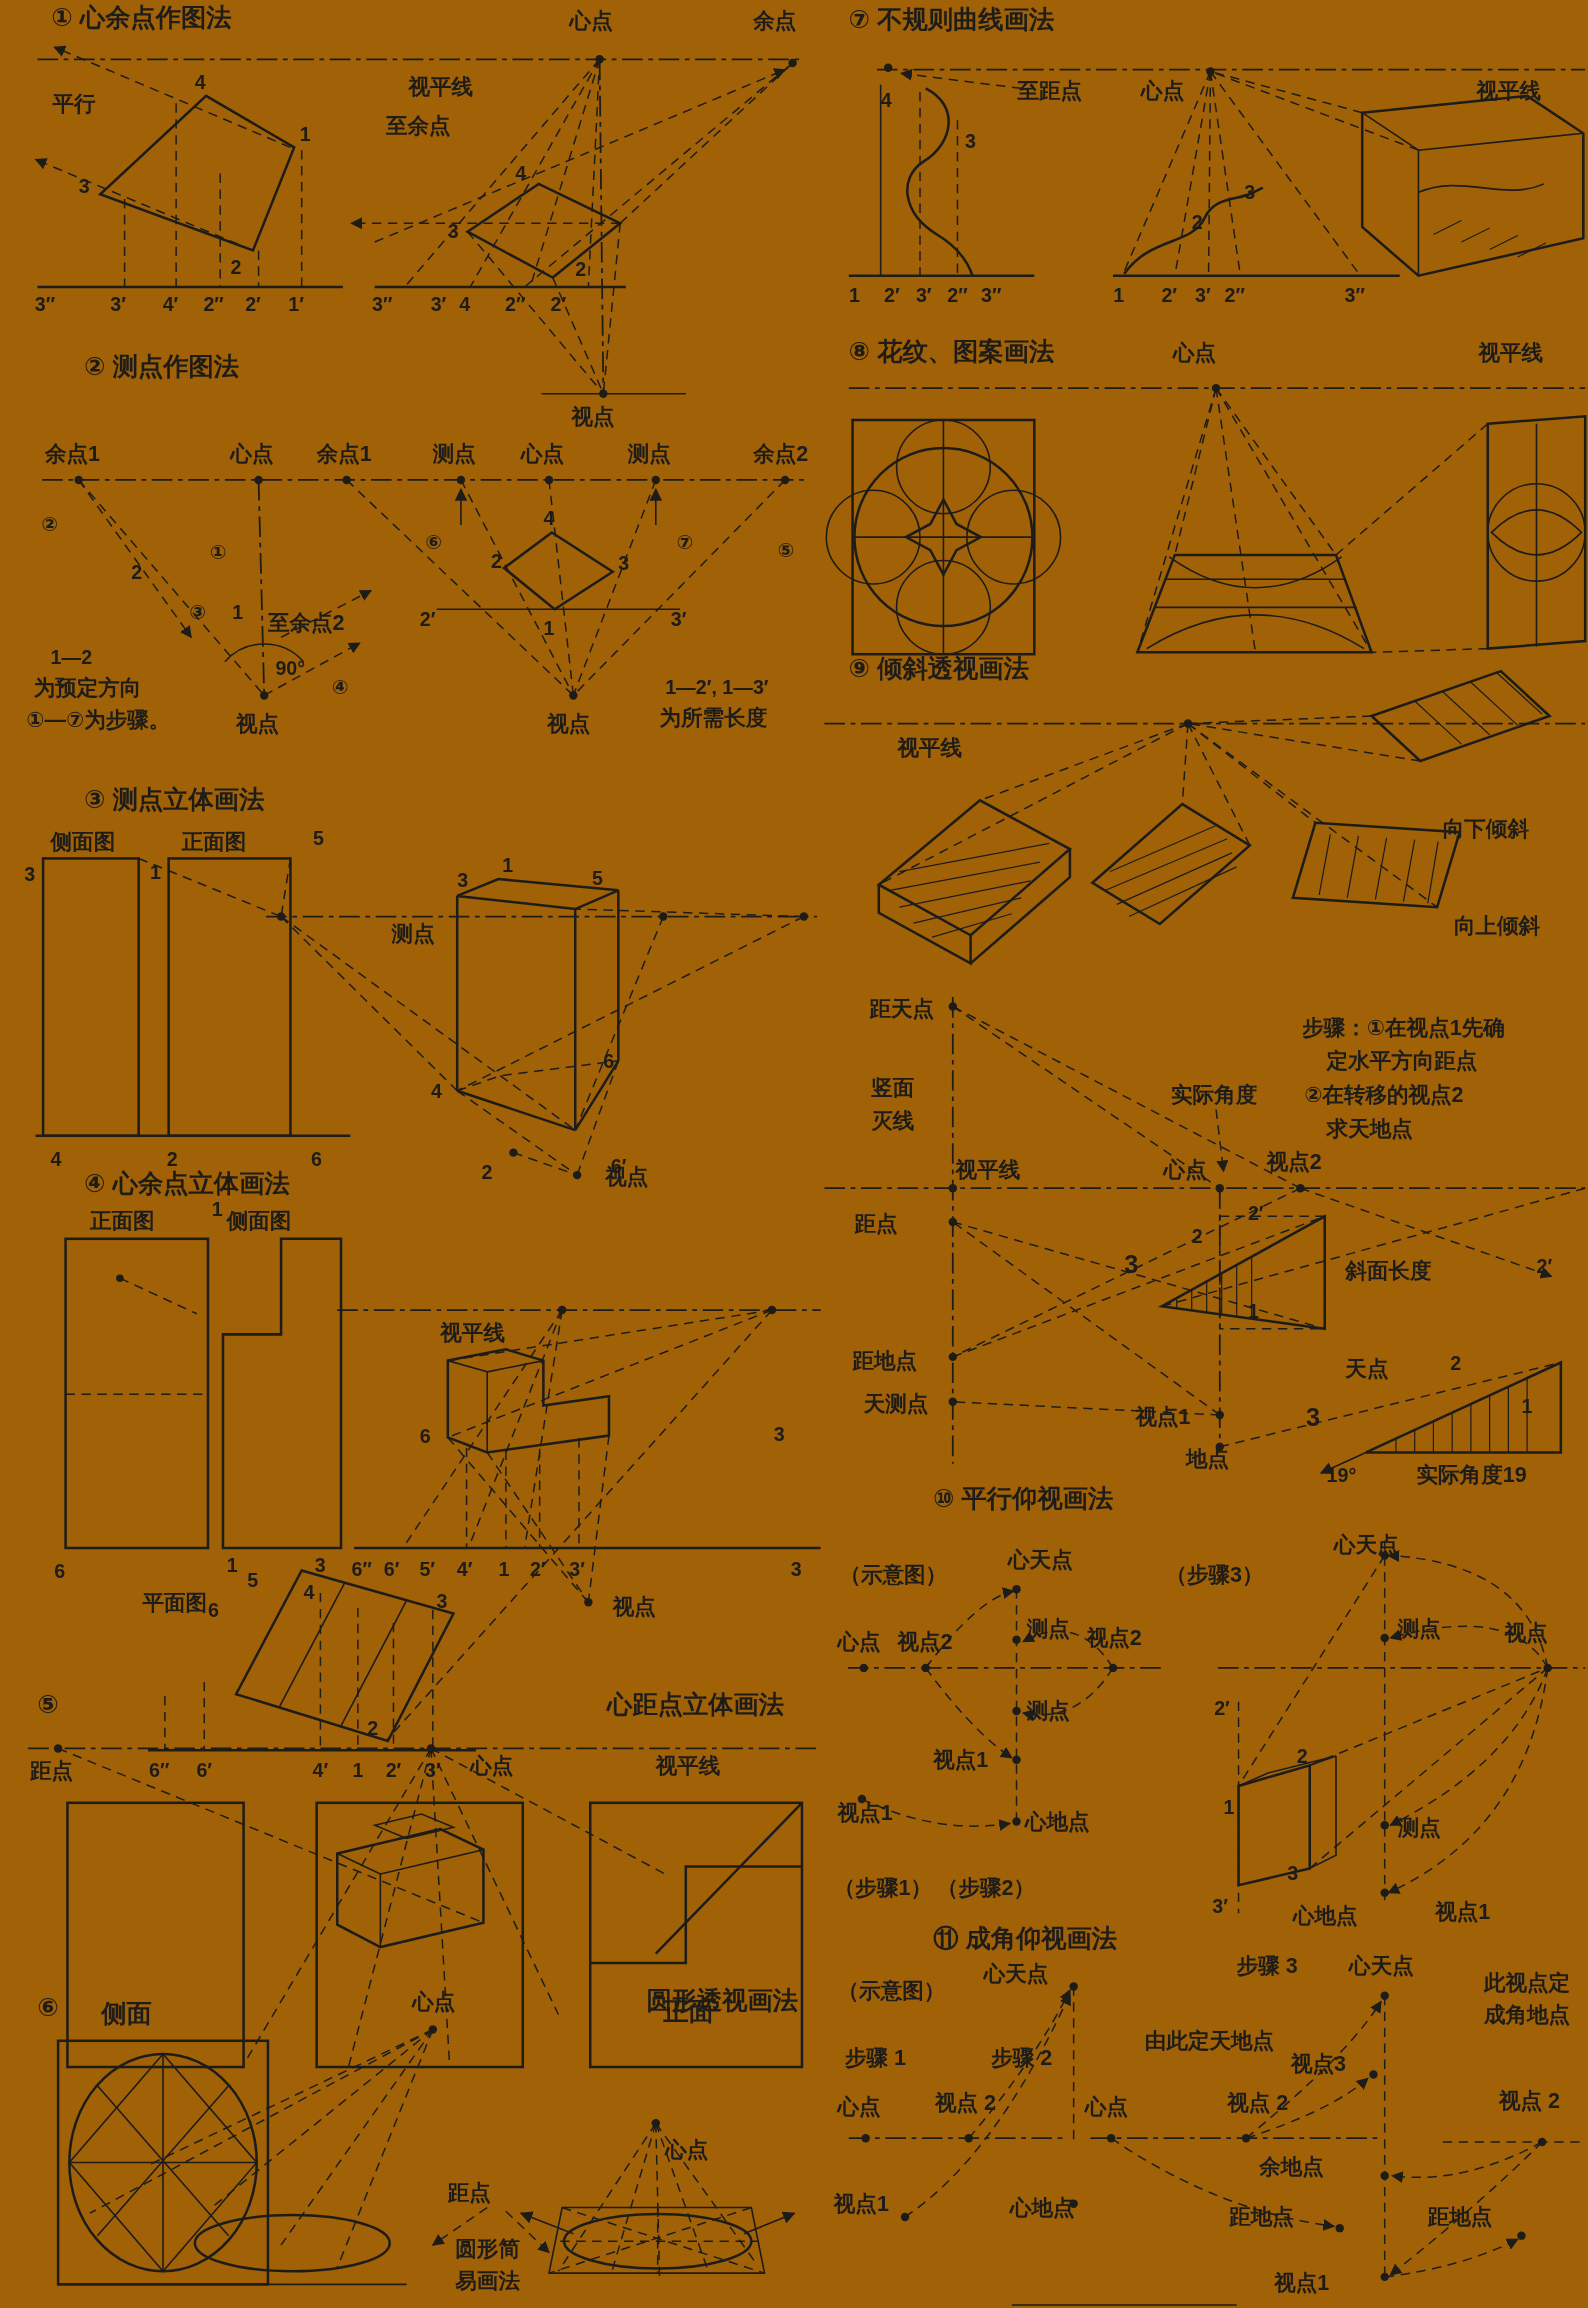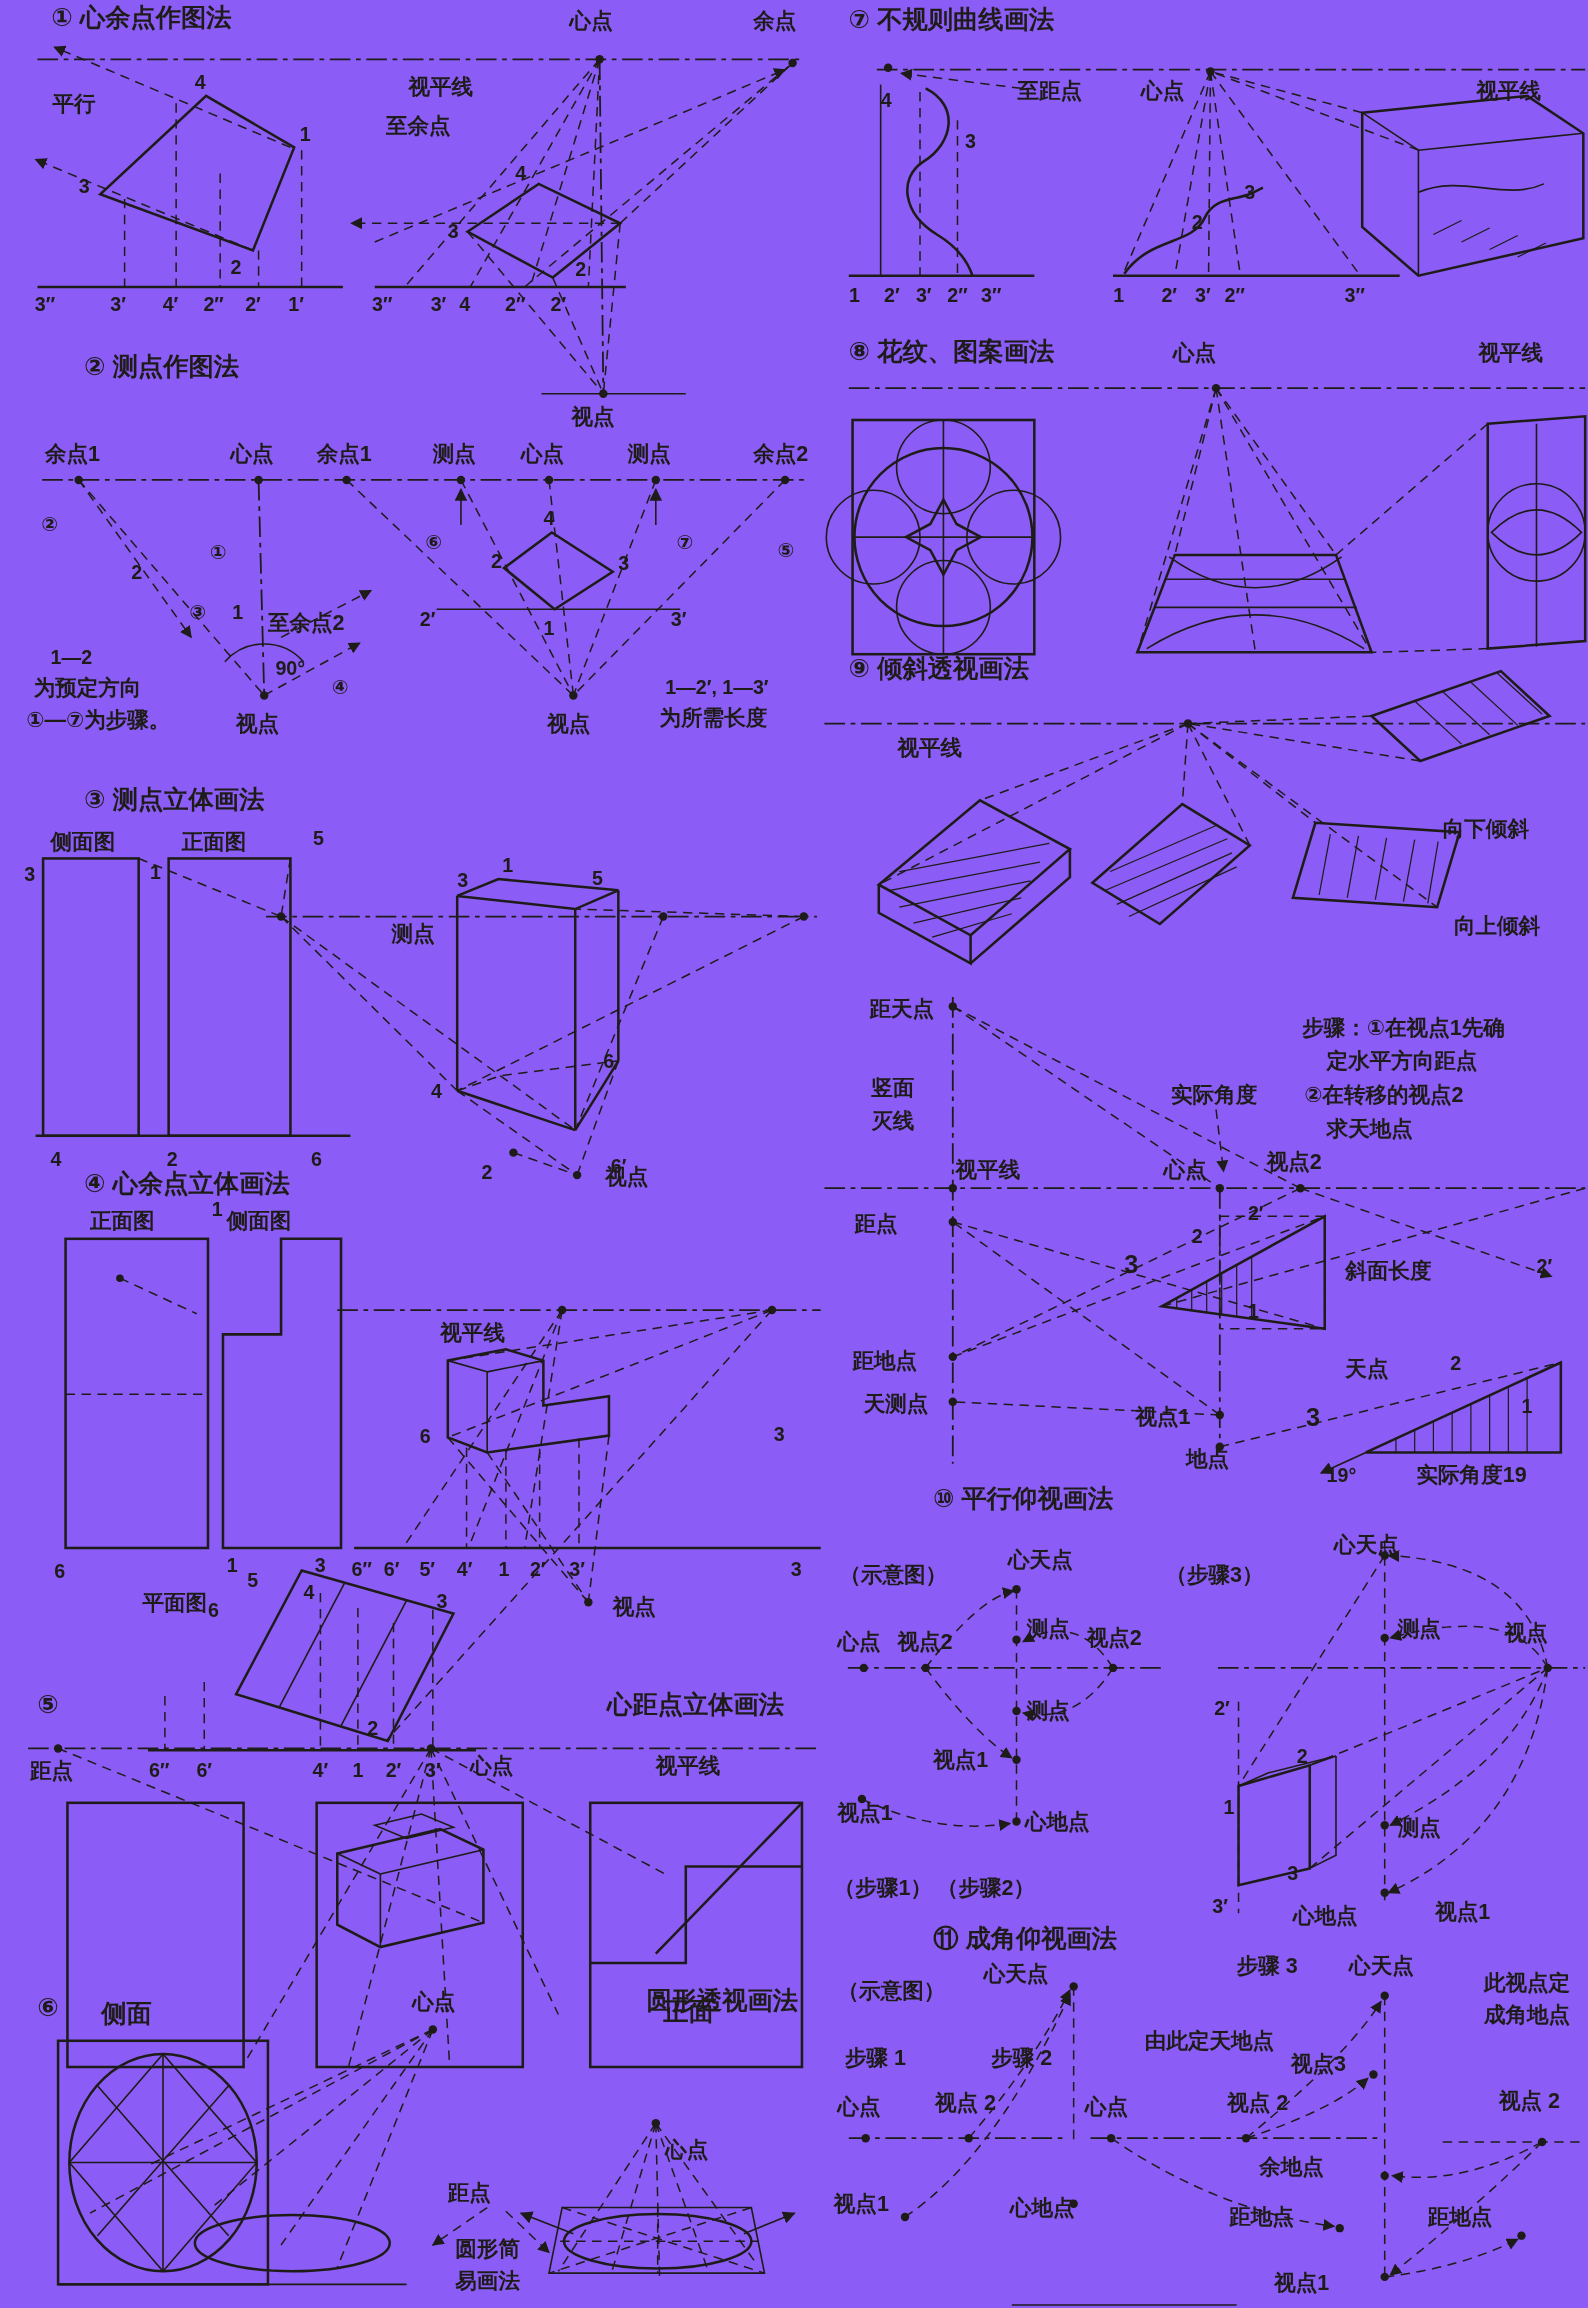--- a/index.html
+++ b/index.html
@@ -1,17 +1,17 @@
 <!DOCTYPE html>
 <html style="font-size:15px"><head>
 <meta charset="utf-8">
 <title>透视画法图解</title>
 <style>
   html,body{margin:0;padding:0;background:#d9d6cd;}
-  .page{position:relative;width:1588px;height:2309px;background:#8b5cf6;overflow:hidden;}
+  .page{position:relative;width:1588px;height:2309px;background:#a16207;overflow:hidden;}
   svg{position:absolute;left:0;top:0;}
   svg text{font-family:"Liberation Sans","DejaVu Sans",sans-serif;fill:#1e1c18;}
   .tt{font-size:27px;font-weight:bold;}
   .lb{font-size:23px;font-weight:bold;}
   .nm{font-size:21px;font-weight:bold;}
   .big{font-size:27px;font-weight:bold;}
   .sl{stroke:#1e1c18;fill:none;stroke-width:1.7;}
   .sl2{stroke:#1e1c18;fill:none;stroke-width:2.7;}
   .da{stroke:#1e1c18;fill:none;stroke-width:1.6;stroke-dasharray:10 7;}
   .dd{stroke:#1e1c18;fill:none;stroke-width:1.9;stroke-dasharray:22 6 5 6;}

